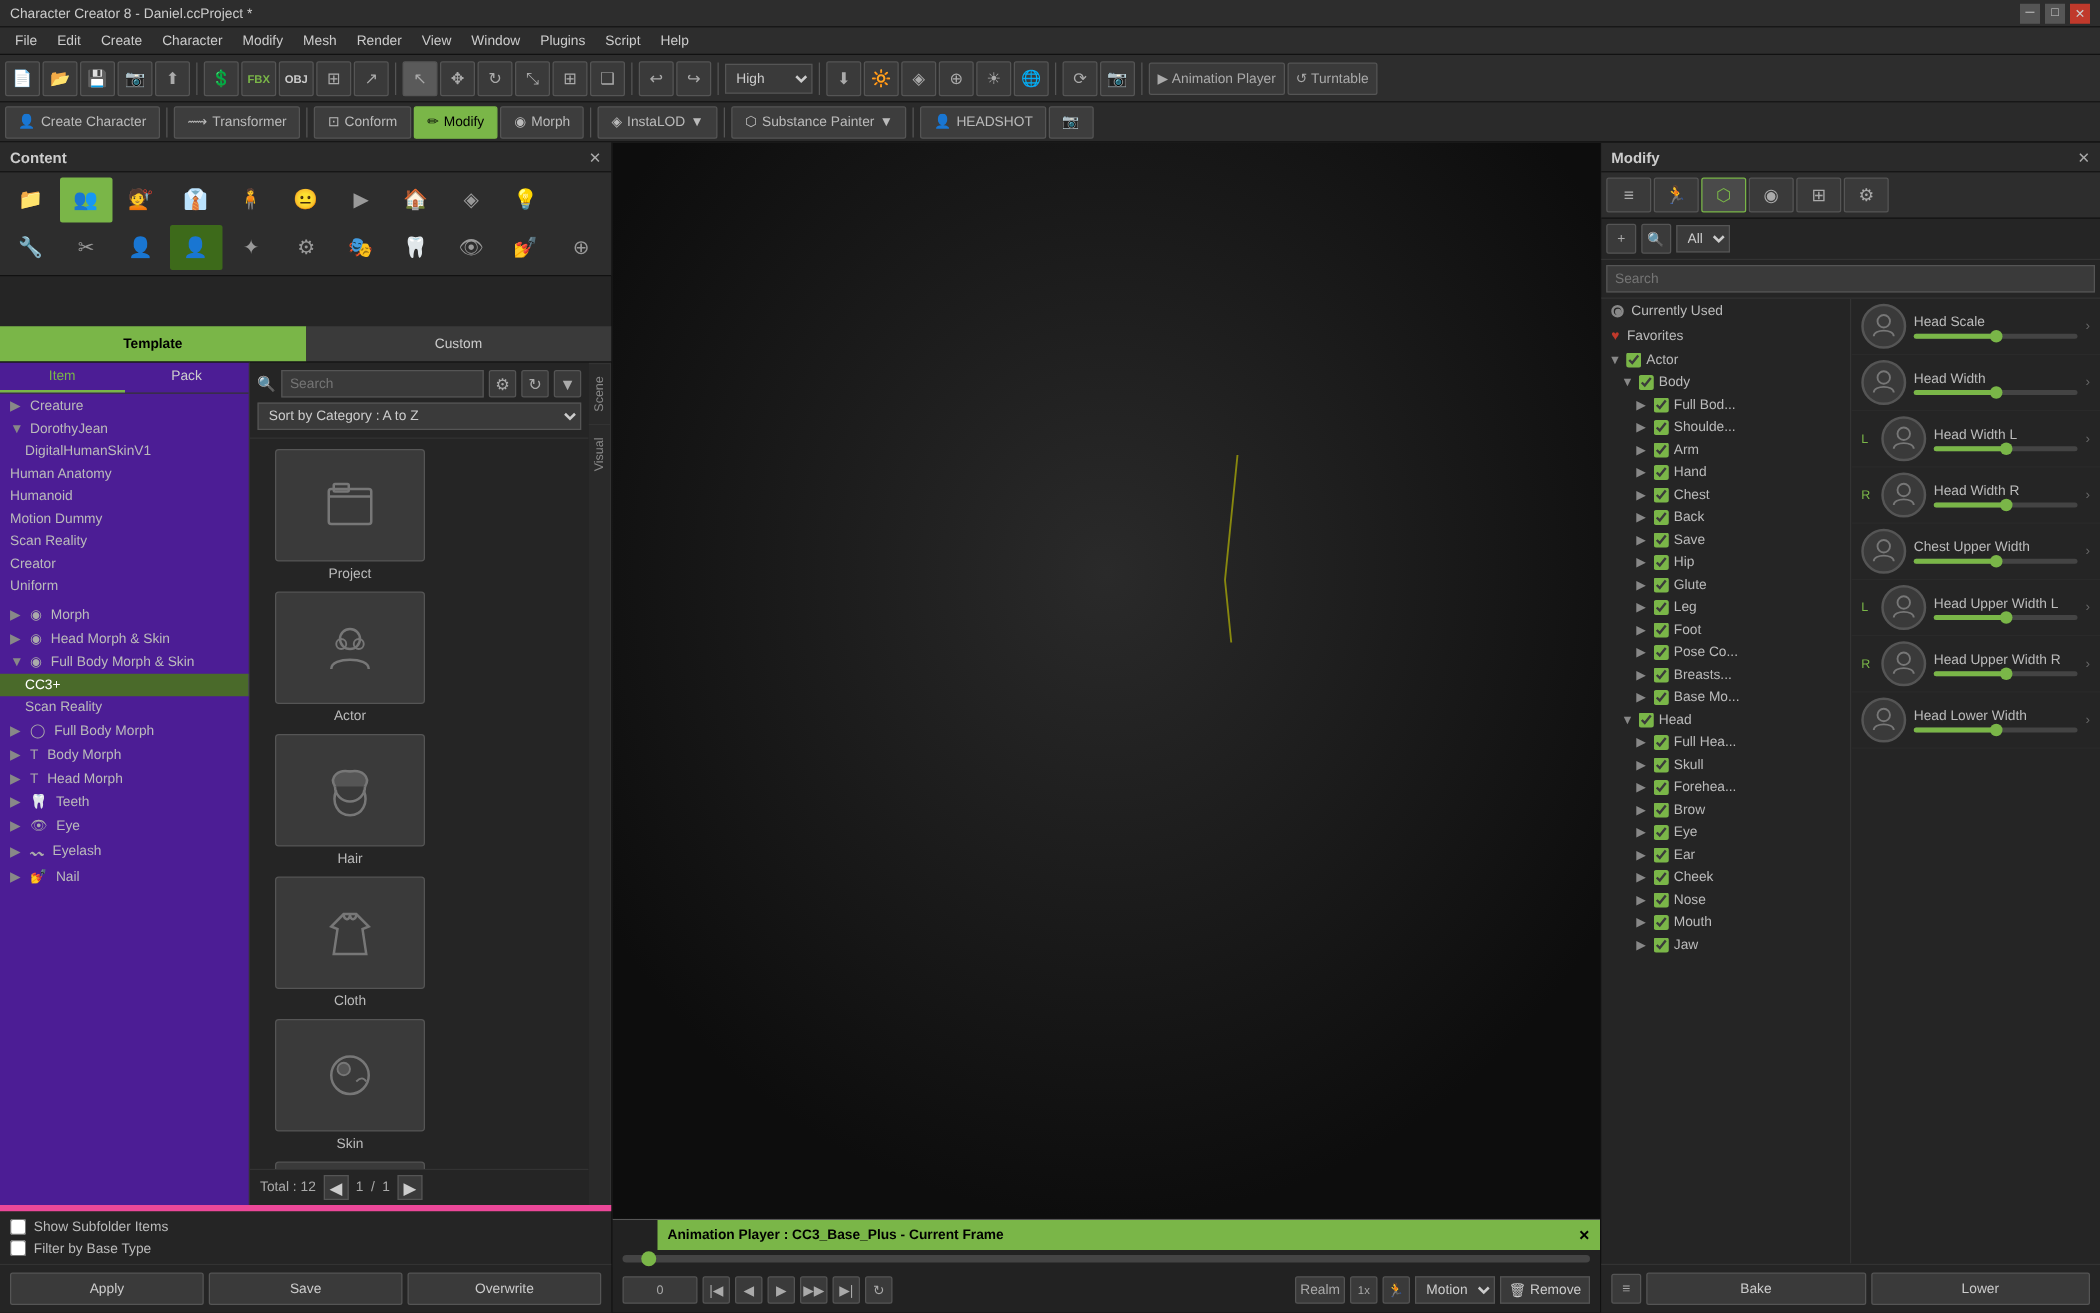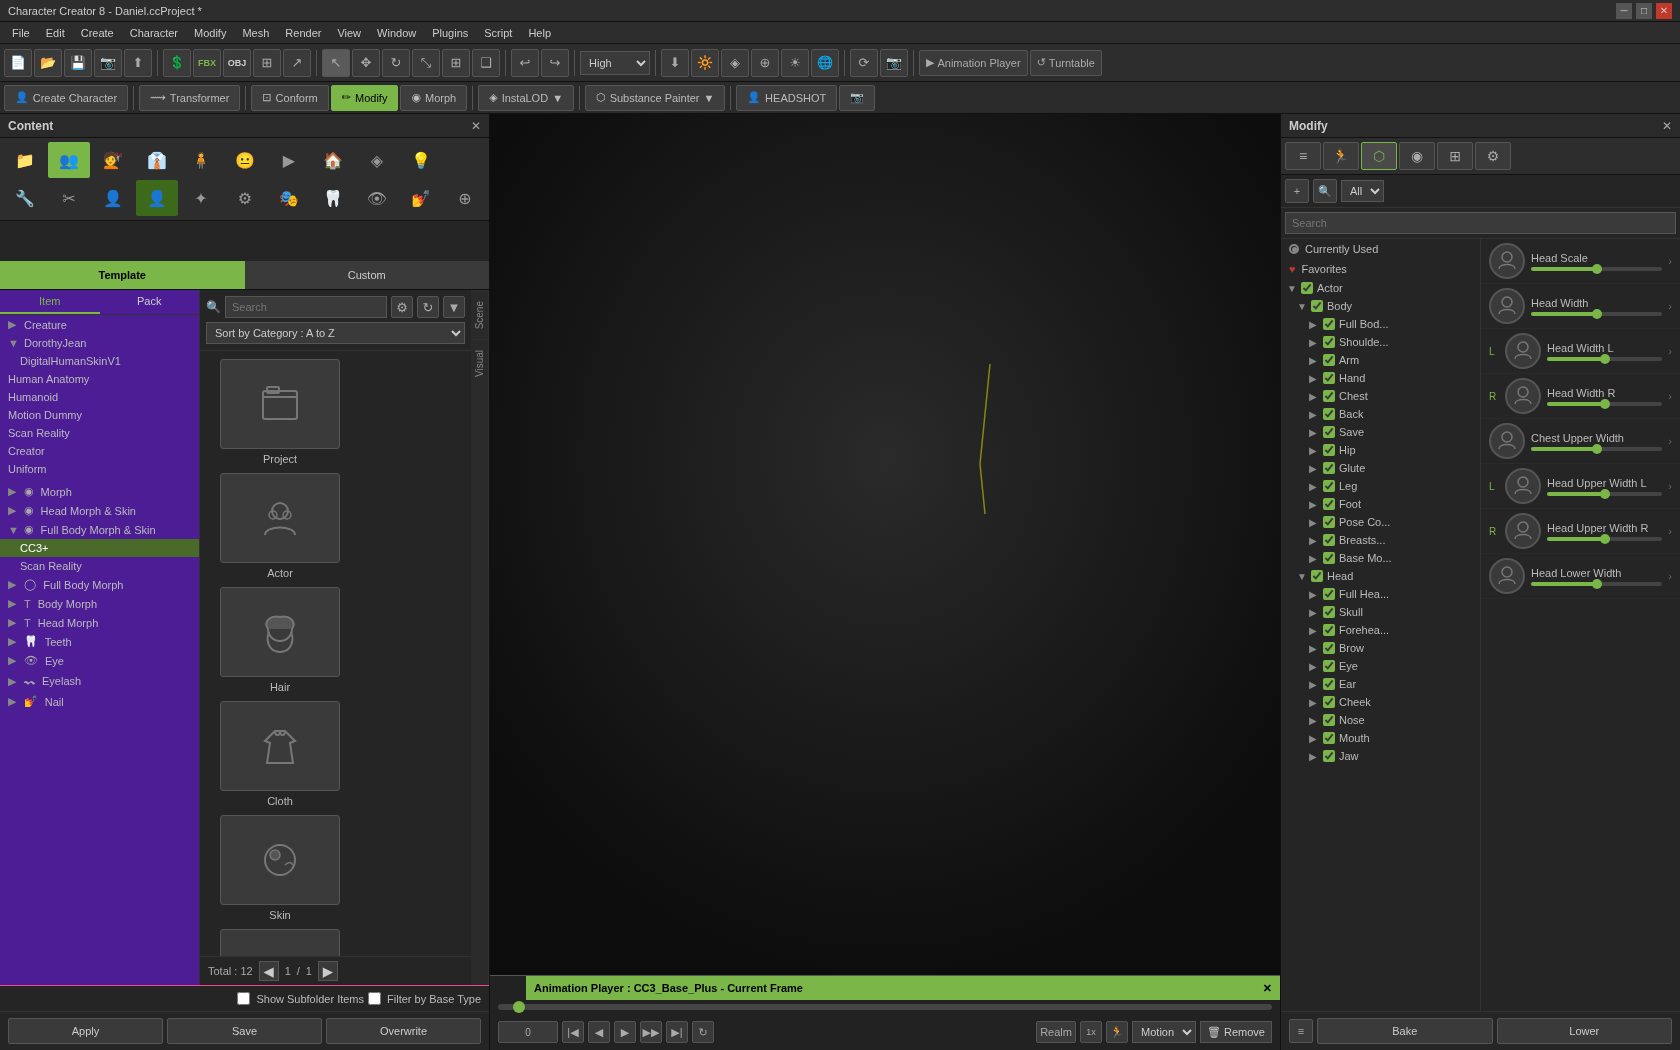--- a/index.html
+++ b/index.html
@@ -62,21 +62,21 @@
     .grid-item { width: 120px; cursor: pointer; display: flex; flex-direction: column; align-items: center; }
     .grid-thumb { width: 120px; height: 90px; background: #3a3a3a; border: 1px solid #555; border-radius: 3px; display: flex; align-items: center; justify-content: center; font-size: 32px; color: #777; }
     .grid-label { font-size: 11px; color: #bbb; margin-top: 4px; }
     .page-btn { background: #3a3a3a; border: 1px solid #555; color: #ccc; width: 20px; height: 20px; cursor: pointer; display: flex; align-items: center; justify-content: center; }
 
     
     #content-bottom { display: flex; gap: 4px; padding: 6px 8px; border-top: 1px solid #333; background: #252525; }
     #content-bottom .cb-btn { flex: 1; height: 26px; background: #3a3a3a; border: 1px solid #555; color: #ccc; cursor: pointer; font-size: 11px; border-radius: 2px; }
 
     
-    #left-checkboxes { padding: 6px 8px; display: flex; flex-direction: row; gap: 4px; border-top: 1px solid #ec4899; justify-content: flex-end; }
+    #left-checkboxes { padding: 6px 8px; display: flex; flex-direction: column; gap: 4px; border-top: 5px solid #ec4899; justify-content: flex-end; }
     #left-checkboxes label { display: flex; align-items: center; gap: 6px; font-size: 11px; color: #bbb; cursor: pointer; }
 
     
     #viewport { flex: 1; background: #1a1a1a; position: relative; overflow: hidden; display: flex; flex-direction: column; }
     #viewport-canvas { flex: 1; background: radial-gradient(ellipse at center, #2a2a2a 0%, #111 80%); position: relative; }
 
     
     #anim-player { background: #222; border-top: 1px solid #555; }
     #anim-player-header { background: #7ab648; height: 24px; display: flex; align-items: center; justify-content: space-between; padding: 0 8px; color: #000; font-size: 11px; font-weight: bold; margin-left: 36px; }
     #anim-controls { display: flex; align-items: center; gap: 4px; padding: 4px 8px; height: 36px; }

